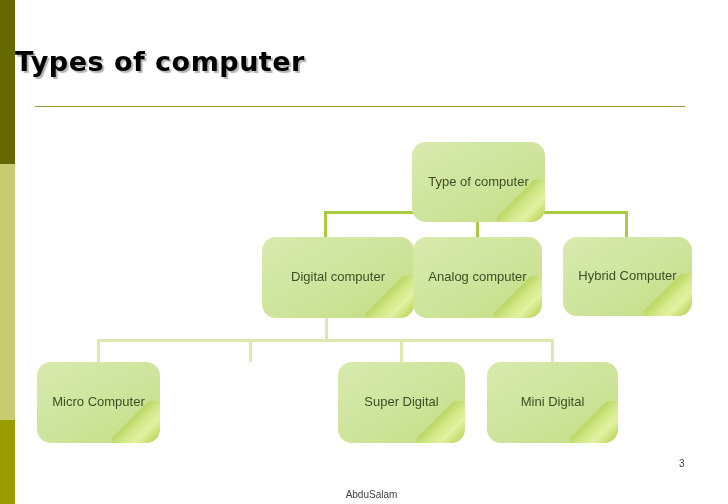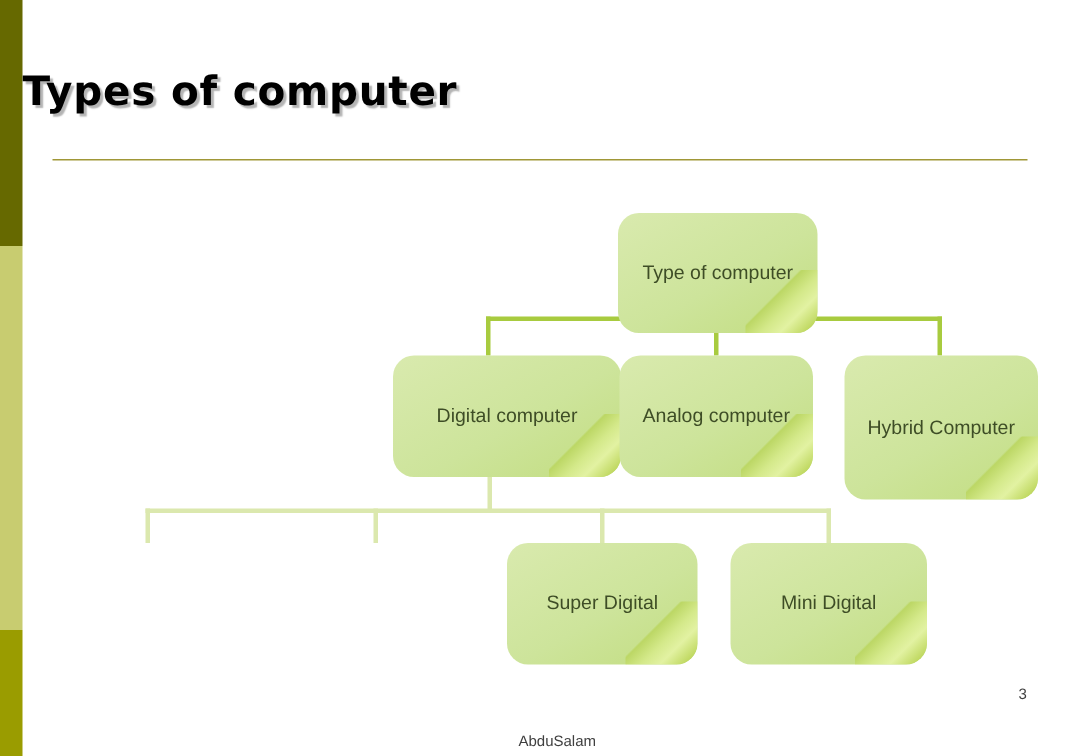--- a/index.html
+++ b/index.html
@@ -38,21 +38,21 @@
   .node::after {           
     content:""; position:absolute; right:0; bottom:0; width:48px; height:42px;
     background:linear-gradient(135deg, rgba(0,0,0,0) 40%, #bcd765 42%, #d4e98a 58%, #e2f2a2 72%, #aecb3f 100%);
     border-bottom-right-radius:14px;
   }
   .node span { position:relative; z-index:1; padding:0 8px; }
 
   #node-root      { left:412px; top:113px; width:133px; height:80px;margin-top:29px; }
   #node-digital   { left:262px; top:237px; width:152px; height:81px; }
   #node-analog    { left:413px; top:237px; width:129px; height:81px; }
-  #node-hybrid    { left:563px; top:237px; width:129px; height:96px; }
+  #node-hybrid    { left:563px; top:237px; width:129px; height:79px; }
   #node-micro     { left:37px;  top:362px; width:123px; height:81px; }
   #node-mainframe { left:188px; top:362px; width:127px; height:81px; }
   #node-super     { left:338px; top:362px; width:127px; height:81px; }
   #node-mini      { left:487px; top:362px; width:131px; height:81px; }
 
   
   .conn  { position:absolute; }
   .c1 { background:var(--connector-strong); }
   .c2 { background:var(--connector-pale); }
   #l1-stem        { left:477px; top:193px; width:3px;  height:20px; }
@@ -107,20 +107,23 @@
   </div>
   <div class="node" id="node-digital">
     <span>Digital computer</span>
   </div>
   <div class="node" id="node-analog">
     <span>Analog computer</span>
   </div>
   <div class="node" id="node-hybrid">
     <span>Hybrid Computer</span>
   </div>
+  <div class="node" id="node-micro">
+    <span>Micro Computer</span>
+  </div>
   <div class="node" id="node-super">
     <span>Super Digital</span>
   </div>
   <div class="node" id="node-mini">
     <span>Mini Digital</span>
   </div>
 
   <div class="footer-author">AbduSalam</div>
   <div class="footer-page">3</div>
 

